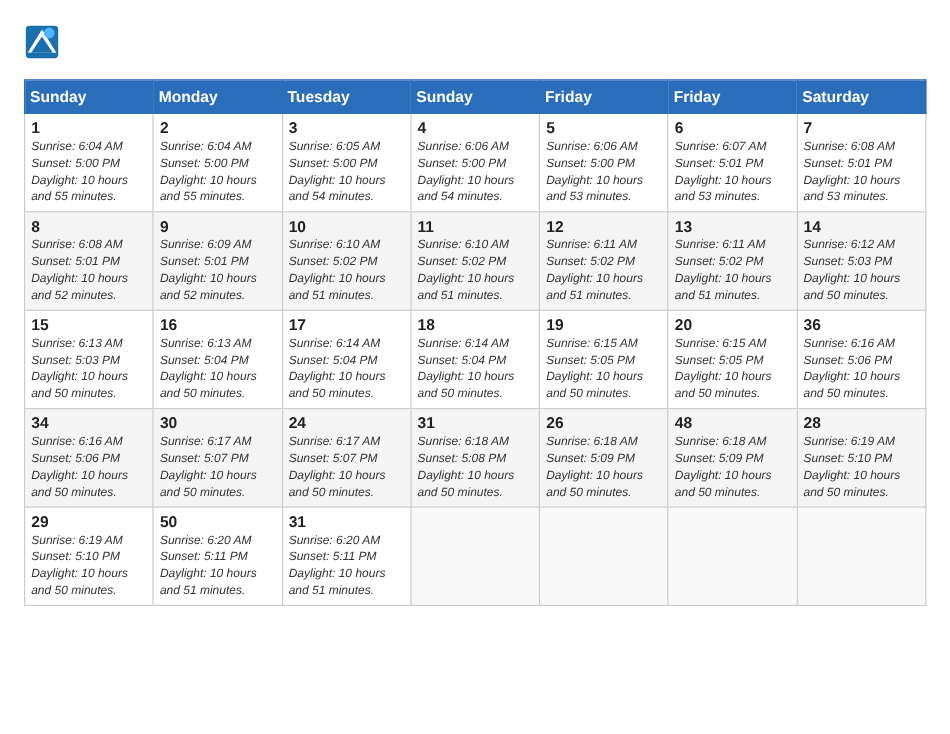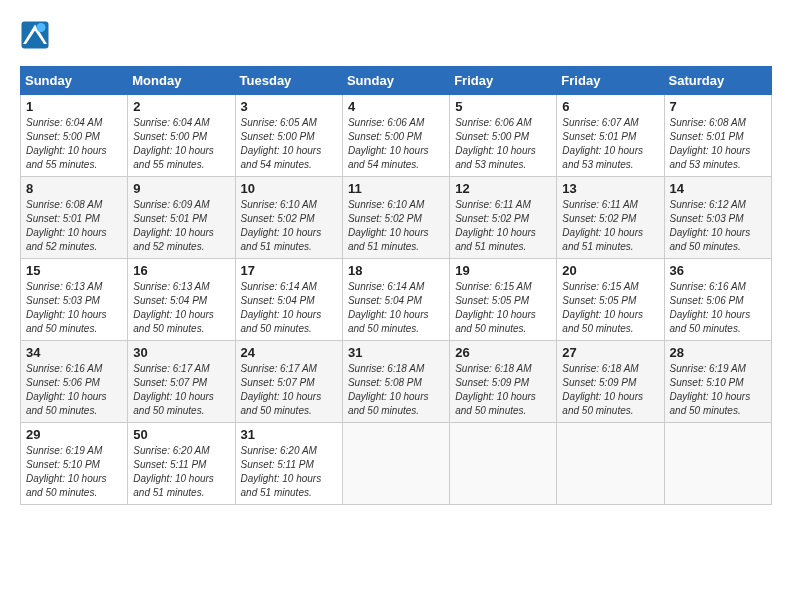--- a/index.html
+++ b/index.html
@@ -330,21 +330,21 @@
       </td>
         <td>
         <span class="day-number">26</span>
         <div class="day-info">
           Sunrise: 6:18 AM<br>
           Sunset: 5:09 PM<br>
           Daylight: 10 hours and 50 minutes.
         </div>
       </td>
         <td>
-        <span class="day-number">27</span>
+        <span class="day-number">48</span>
         <div class="day-info">
           Sunrise: 6:18 AM<br>
           Sunset: 5:09 PM<br>
           Daylight: 10 hours and 50 minutes.
         </div>
       </td>
         <td>
         <span class="day-number">28</span>
         <div class="day-info">
           Sunrise: 6:19 AM<br>

